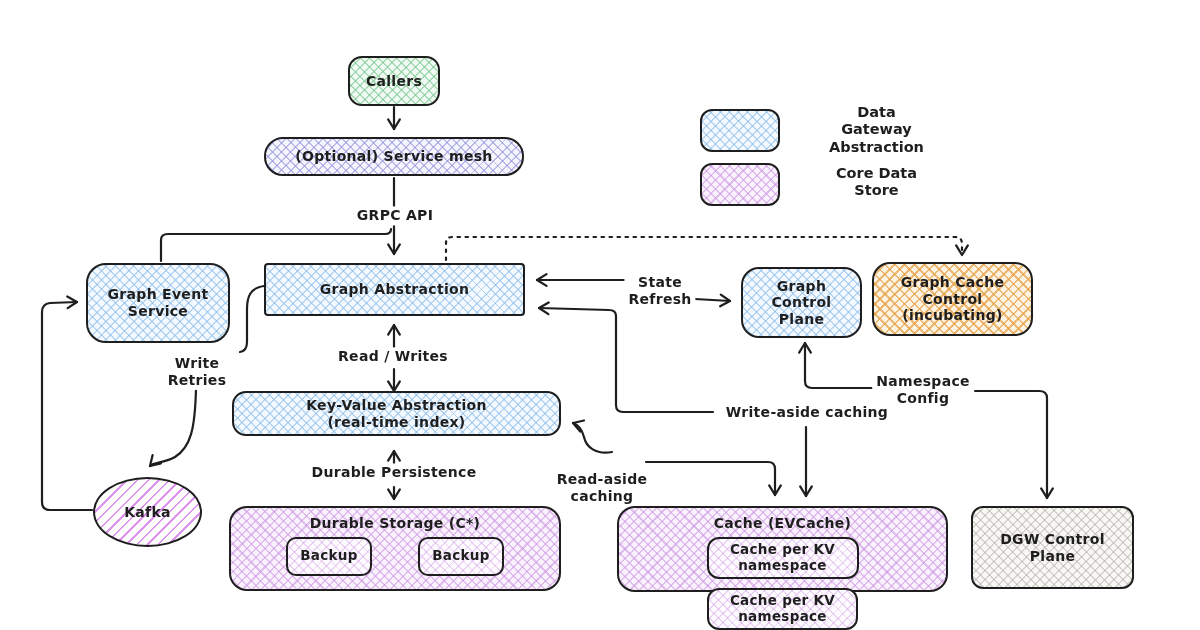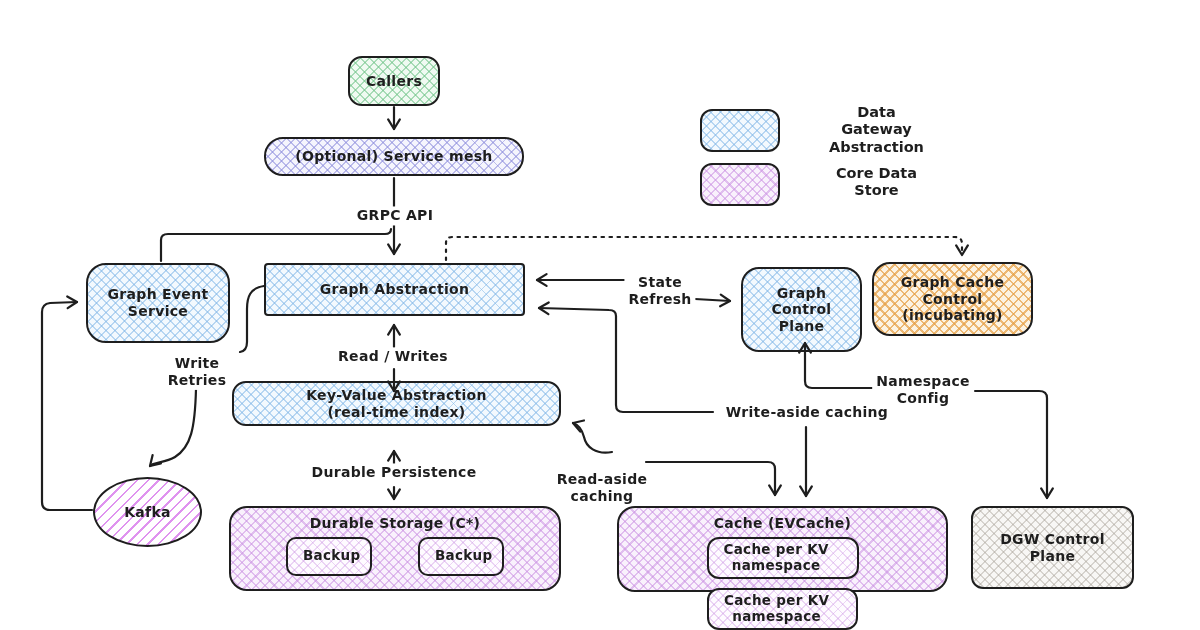--- a/index.html
+++ b/index.html
@@ -32,22 +32,22 @@
     repeating-linear-gradient(135deg,rgba(200,140,225,.35) 0 1.3px,transparent 1.3px 6.5px),#fefbff;}
   .hatch-gray{background:
     repeating-linear-gradient(45deg,rgba(165,158,148,.4) 0 1.4px,transparent 1.4px 6.5px),
     repeating-linear-gradient(135deg,rgba(165,158,148,.4) 0 1.4px,transparent 1.4px 6.5px),#f8f7f5;}
   .hatch-kafka{background:
     repeating-linear-gradient(135deg,rgba(215,120,235,.8) 0 1.8px,transparent 1.8px 7.5px),#ffffff;}
 
   .container-node{flex-direction:column;justify-content:flex-start;padding-top:7px;}
   .child-row{display:flex;gap:46px;align-items:center;margin-top:5px;}
   .child-row.tight{gap:9px;flex-direction:column;}
-  .child{border:2px solid #1e1e1e;display:flex;align-items:center;justify-content:flex-start;
-    text-align:center;white-space:pre-line;box-sizing:border-box;font-size:13.5px;line-height:1.15;padding-left:15px;}
+  .child{border:2px solid #1e1e1e;display:flex;align-items:center;justify-content:center;
+    text-align:center;white-space:pre-line;box-sizing:border-box;font-size:13.5px;line-height:1.15;}
 
   .edge-label{
     position:absolute;transform:translate(-50%,-50%);background:#fff;padding:1px 4px;
     text-align:center;font-size:14px;font-weight:600;letter-spacing:.3px;line-height:1.22;
     white-space:pre-line;z-index:10;
   }
   .legend-label{
     position:absolute;text-align:center;font-size:14.5px;font-weight:600;line-height:1.2;
     white-space:pre-line;z-index:2;
   }
@@ -114,33 +114,33 @@
 
   <div class="node hatch-blue" style="left:86px;top:263px;width:144px;height:80px;border-radius:20px;">
     <span>Graph Event
 Service</span>
   </div>
 
   <div class="node hatch-blue" style="left:264px;top:263px;width:261px;height:53px;border-radius:4px;">
     <span>Graph Abstraction</span>
   </div>
 
-  <div class="node hatch-blue" style="left:741px;top:267px;width:121px;height:85px;border-radius:18px;">
+  <div class="node hatch-blue" style="left:741px;top:267px;width:121px;height:71px;border-radius:18px;">
     <span>Graph
 Control
 Plane</span>
   </div>
 
   <div class="node hatch-orange" style="left:872px;top:262px;width:161px;height:74px;border-radius:18px;">
     <span>Graph Cache
 Control
 (incubating)</span>
   </div>
 
-  <div class="node hatch-blue" style="left:232px;top:381px;width:329px;height:45px;border-radius:14px;justify-content:center;">
+  <div class="node hatch-blue" style="left:232px;top:391px;width:329px;height:45px;border-radius:14px;justify-content:center;">
     <span>Key-Value Abstraction
 (real-time index)</span>
   </div>
 
   <div class="node hatch-kafka" style="left:93px;top:477px;width:109px;height:70px;border-radius:50%;">
     <span>Kafka</span>
   </div>
 
   <div class="node hatch-purple container-node" style="left:229px;top:506px;width:332px;height:85px;border-radius:18px;">
     <span>Durable Storage (C*)</span>

